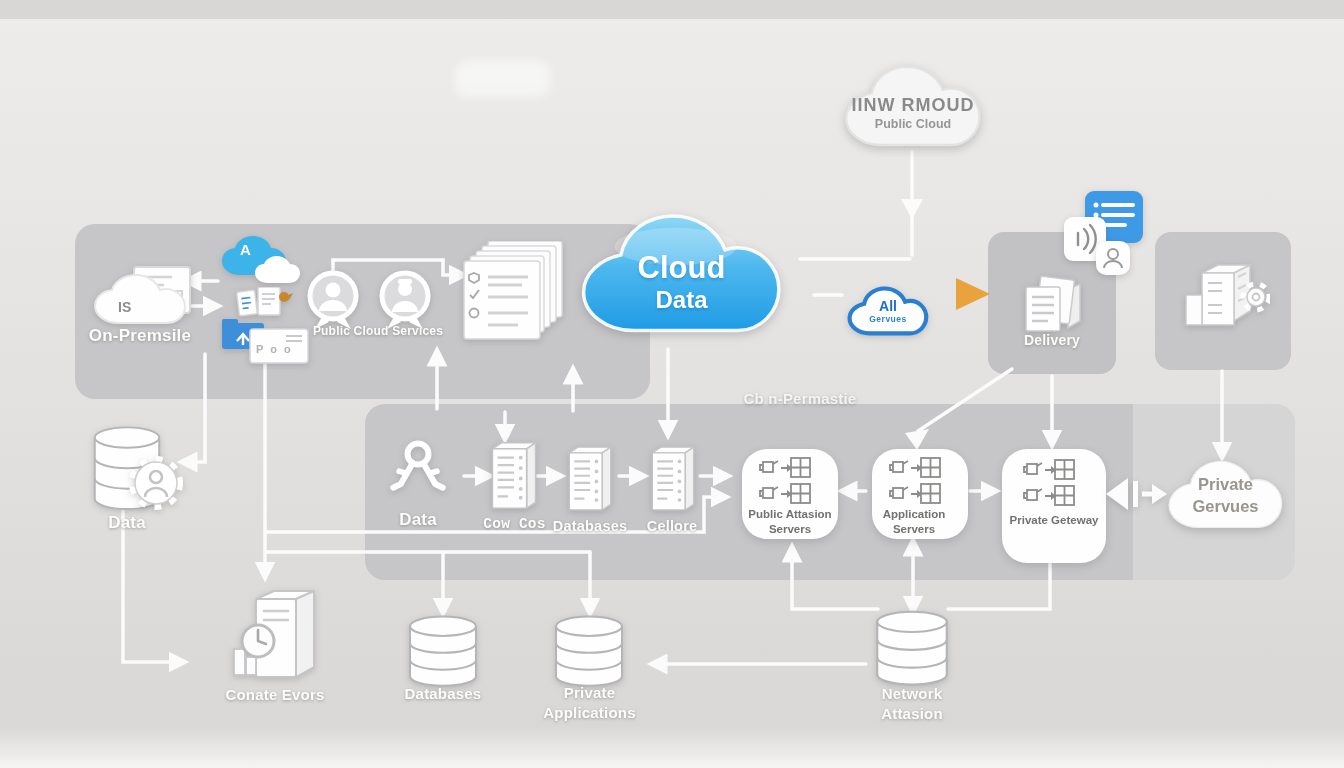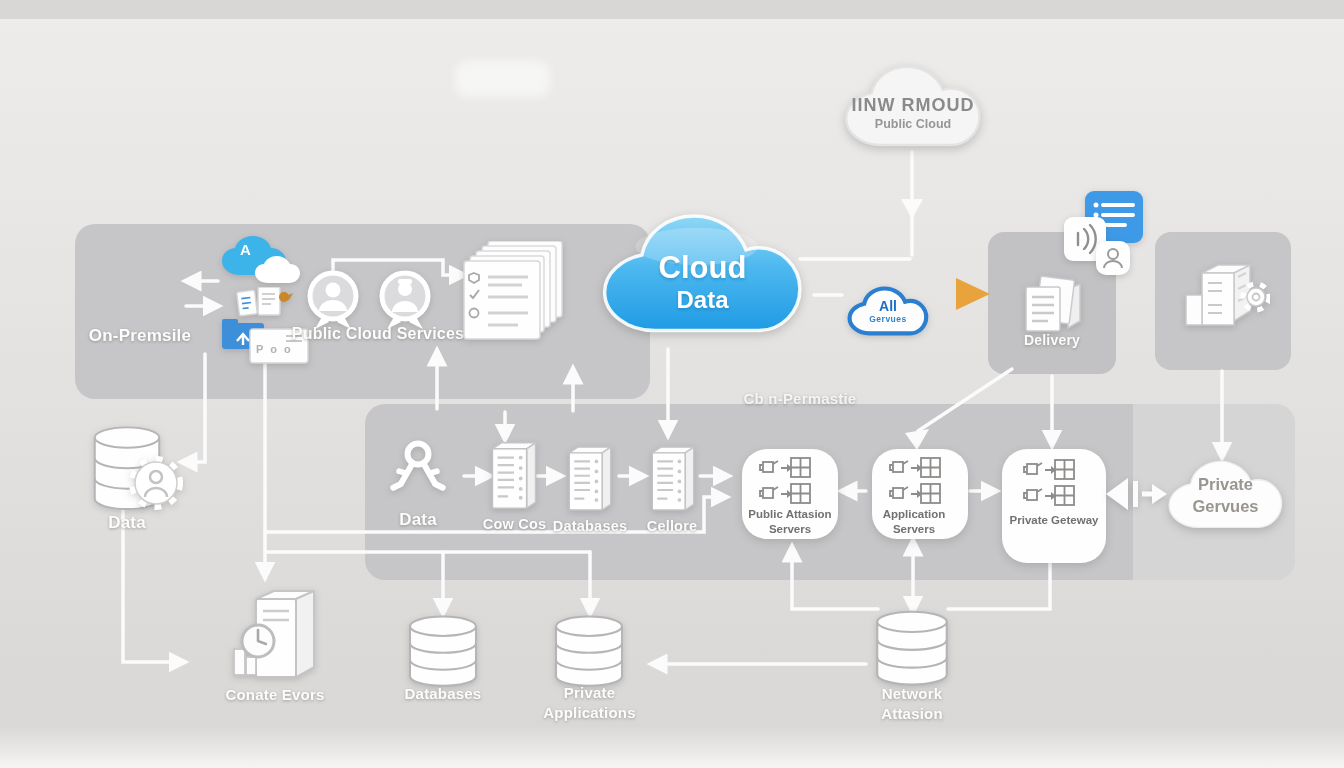--- a/index.html
+++ b/index.html
@@ -83,21 +83,21 @@
   </svg>
 
   <div class="abs shadowed" style="left:833px;top:38px;width:160px;height:98px;">
     <svg width="160" height="98" viewBox="0 0 200 122">
       <path d="M59.4,109.7c-23.7,0-42.9-14.7-42.9-32.8c0-15.2,13.5-28,31.8-31.7C51.9,26.1,70.4,12,92.6,12c20.5,0,38,12,44.5,28.8c3.4-1.1,7-1.7,10.8-1.7c19.4,0,35.2,15.7,35.2,35.2c0,19.4-15.7,35.4-35.2,35.4H59.4z" fill="#f6f5f5" stroke="#e4e3e3" stroke-width="3"></path>
     </svg>
     <div class="cloudtxt" style="top:38px;color:#8b8a8a;font-weight:800;font-size:18px;letter-spacing:1px;">IINW RMOUD</div>
     <div class="cloudtxt" style="top:60px;color:#979695;font-weight:600;font-size:12.5px;">Public Cloud</div>
   </div>
 
-  <div class="abs shadowed" style="left:585px;top:183px;width:235px;height:143px;">
+  <div class="abs shadowed" style="left:564px;top:183px;width:235px;height:143px;">
     <svg width="235" height="143" viewBox="0 0 200 122">
       <path d="M59.4,109.7c-23.7,0-42.9-14.7-42.9-32.8c0-15.2,13.5-28,31.8-31.7C51.9,26.1,70.4,12,92.6,12c20.5,0,38,12,44.5,28.8c3.4-1.1,7-1.7,10.8-1.7c19.4,0,35.2,15.7,35.2,35.2c0,19.4-15.7,35.4-35.2,35.4H59.4z" fill="url(#bluegrad)" stroke="rgba(255,255,255,0.9)" stroke-width="3"></path>
       <ellipse cx="95" cy="38" rx="52" ry="16" fill="rgba(255,255,255,0.22)"></ellipse>
     </svg>
     <div class="cloudtxt" style="top:48px;color:#fff;font-weight:800;font-size:31px;text-shadow:0 2px 3px rgba(20,110,165,0.4);">Cloud</div>
     <div class="cloudtxt" style="top:84px;color:#fff;font-weight:800;font-size:24px;text-shadow:0 2px 3px rgba(20,110,165,0.4);">Data</div>
   </div>
 
   <div class="abs softshadow" style="left:842px;top:262px;width:92px;height:60px;">
     <svg width="92" height="60" viewBox="0 0 200 122">
@@ -108,20 +108,29 @@
   </div>
 
   <div class="abs shadowed" style="left:1158px;top:428px;width:135px;height:95px;">
     <svg width="135" height="95" viewBox="0 0 200 122">
       <path d="M59.4,109.7c-23.7,0-42.9-14.7-42.9-32.8c0-15.2,13.5-28,31.8-31.7C51.9,26.1,70.4,12,92.6,12c20.5,0,38,12,44.5,28.8c3.4-1.1,7-1.7,10.8-1.7c19.4,0,35.2,15.7,35.2,35.2c0,19.4-15.7,35.4-35.2,35.4H59.4z" fill="#fdfdfd" stroke="#efeeee" stroke-width="2"></path>
     </svg>
     <div class="cloudtxt" style="top:28px;color:#98968f;font-weight:600;font-size:16.5px;">Private</div>
     <div class="cloudtxt" style="top:50px;color:#98968f;font-weight:600;font-size:16.5px;">Gervues</div>
   </div>
 
+  <div class="abs softshadow" style="left:88px;top:246px;width:110px;height:66px;">
+    <svg width="110" height="66" viewBox="0 0 110 66">
+      <rect x="46" y="2" width="56" height="46" rx="3" fill="#fefefe" stroke="#d9d8da" stroke-width="2"></rect>
+      <path d="M54,12 H84 M54,20 H76" stroke="#d4d3d5" stroke-width="2.5" fill="none"></path>
+      <path d="M86,26 h8 v6 h-8 z" fill="none" stroke="#d4d3d5" stroke-width="2"></path>
+      <path d="M30,58 c-13,0-23-8-23-17c0-8,7-15,17-16c2-8,12-15,24-15c11,0,20,6,24,15c2-0.5,4-1,6-1c10,0,19,8,19,18c0,9-8,16-19,16H30z" fill="#fefefe" stroke="#e8e7e7" stroke-width="2"></path>
+    </svg>
+    <span class="abs" style="left:30px;top:34px;color:#8d8c8e;font-weight:700;font-size:14px;">IS</span>
+  </div>
   <div class="lbl" style="left:60px;top:306px;width:160px;font-size:17px;">On-Premsile</div>
 
   <div class="abs softshadow" style="left:216px;top:212px;width:88px;height:56px;">
     <svg width="88" height="56" viewBox="0 0 88 56">
       <path d="M24,44 c-10,0-18-6-18-14c0-7,5-12,13-13c2-7,9-12,18-12c9,0,16,5,18,12c8,0,15,6,15,13c0,8-7,14-16,14H24z" fill="#3cb4ea"></path>
       <path d="M52,52 c-7,0-13-4-13-10c0-5,4-9,9-9c2-5,7-8,13-8c6,0,11,4,13,8c6,0,10,4,10,9c0,6-5,10-11,10H52z" fill="#ffffff"></path>
     </svg>
     <span class="abs" style="left:24px;top:10px;color:#fff;font-weight:800;font-size:15px;">A</span>
   </div>
 
@@ -154,21 +163,21 @@
   <div class="abs softshadow" style="left:377px;top:250px;width:56px;height:62px;">
     <svg width="56" height="62" viewBox="0 0 56 62">
       <polygon points="18,46 10,60 24,53" fill="#fff"></polygon>
         <polygon points="38,46 46,60 32,53" fill="#fff"></polygon>
       <circle cx="28" cy="27" r="23" fill="#dbdadc" stroke="#fff" stroke-width="5"></circle>
       <circle cx="28" cy="20" r="7" fill="#fff"></circle>
       <path d="M15,43 a13,11 0 0 1 26,0 z" fill="#fff"></path>
       <rect x="21" y="10" width="14" height="5" rx="2" fill="#fff"></rect>
     </svg>
   </div>
-  <div class="lbl" style="left:288px;top:305px;width:180px;font-size:16px;">Public Cloud Services</div>
+  <div class="lbl" style="left:288px;top:305px;width:180px;font-size:12px;">Public Cloud Services</div>
 
   <div class="abs softshadow" style="left:462px;top:222px;width:104px;height:100px;">
     <svg width="104" height="100" viewBox="0 0 104 100">
       <rect x="26" y="0" width="74" height="76" rx="3" fill="#fdfdfd" stroke="#dad9db" stroke-width="1.5"></rect>
       <rect x="20" y="5" width="74" height="76" rx="3" fill="#fdfdfd" stroke="#dad9db" stroke-width="1.5"></rect>
       <rect x="14" y="10" width="74" height="76" rx="3" fill="#fdfdfd" stroke="#dad9db" stroke-width="1.5"></rect>
       <rect x="8" y="15" width="74" height="76" rx="3" fill="#fdfdfd" stroke="#dad9db" stroke-width="1.5"></rect>
       <rect x="2" y="20" width="76" height="78" rx="3" fill="#fefefe" stroke="#d8d7d9" stroke-width="1.5"></rect>
       <path d="M12,32 l5,2 v5 l-5,3 l-5,-3 v-5 z" fill="none" stroke="#a9a8aa" stroke-width="1.8"></path>
       <path d="M8,54 l3,3 l6,-8" fill="none" stroke="#a9a8aa" stroke-width="2"></path>
@@ -237,21 +246,21 @@
       <polygon points="52,12 64,4 64,84 52,92" fill="#f1f0f0" stroke="#c5c4c6" stroke-width="2"></polygon>
       <rect x="6" y="12" width="46" height="80" rx="2" fill="#fefefe" stroke="#c2c1c3" stroke-width="2"></rect>
       <path d="M13,24 h22 M13,34 h22 M13,44 h22 M13,54 h22 M13,64 h22 M13,76 h14" stroke="#c9c8ca" stroke-width="3"></path>
       <circle cx="44" cy="24" r="2.6" fill="#c9c8ca"></circle>
         <circle cx="44" cy="38" r="2.6" fill="#c9c8ca"></circle>
       <circle cx="44" cy="52" r="2.6" fill="#c9c8ca"></circle>
         <circle cx="44" cy="66" r="2.6" fill="#c9c8ca"></circle>
       <circle cx="44" cy="78" r="2.6" fill="#c9c8ca"></circle>
     </svg>
   </div>
-  <div class="lbl" style="left:462px;top:496px;width:105px;font-size:14.5px;">Cow Cos</div>
+  <div class="lbl" style="left:462px;top:496px;width:105px;font-size:14.5px;font-family:Liberation Mono, monospace;">Cow Cos</div>
 
   <div class="abs softshadow" style="left:565px;top:424px;width:50px;height:74px;">
     <svg width="50" height="74" viewBox="0 0 70 100">
       <polygon points="6,12 18,4 64,4 52,12" fill="#fdfdfd" stroke="#c5c4c6" stroke-width="2"></polygon>
       <polygon points="52,12 64,4 64,84 52,92" fill="#f1f0f0" stroke="#c5c4c6" stroke-width="2"></polygon>
       <rect x="6" y="12" width="46" height="80" rx="2" fill="#fefefe" stroke="#c2c1c3" stroke-width="2"></rect>
       <path d="M13,24 h22 M13,34 h22 M13,44 h22 M13,54 h22 M13,64 h22 M13,76 h14" stroke="#c9c8ca" stroke-width="3"></path>
       <circle cx="44" cy="24" r="2.6" fill="#c9c8ca"></circle>
         <circle cx="44" cy="38" r="2.6" fill="#c9c8ca"></circle>
       <circle cx="44" cy="52" r="2.6" fill="#c9c8ca"></circle>

